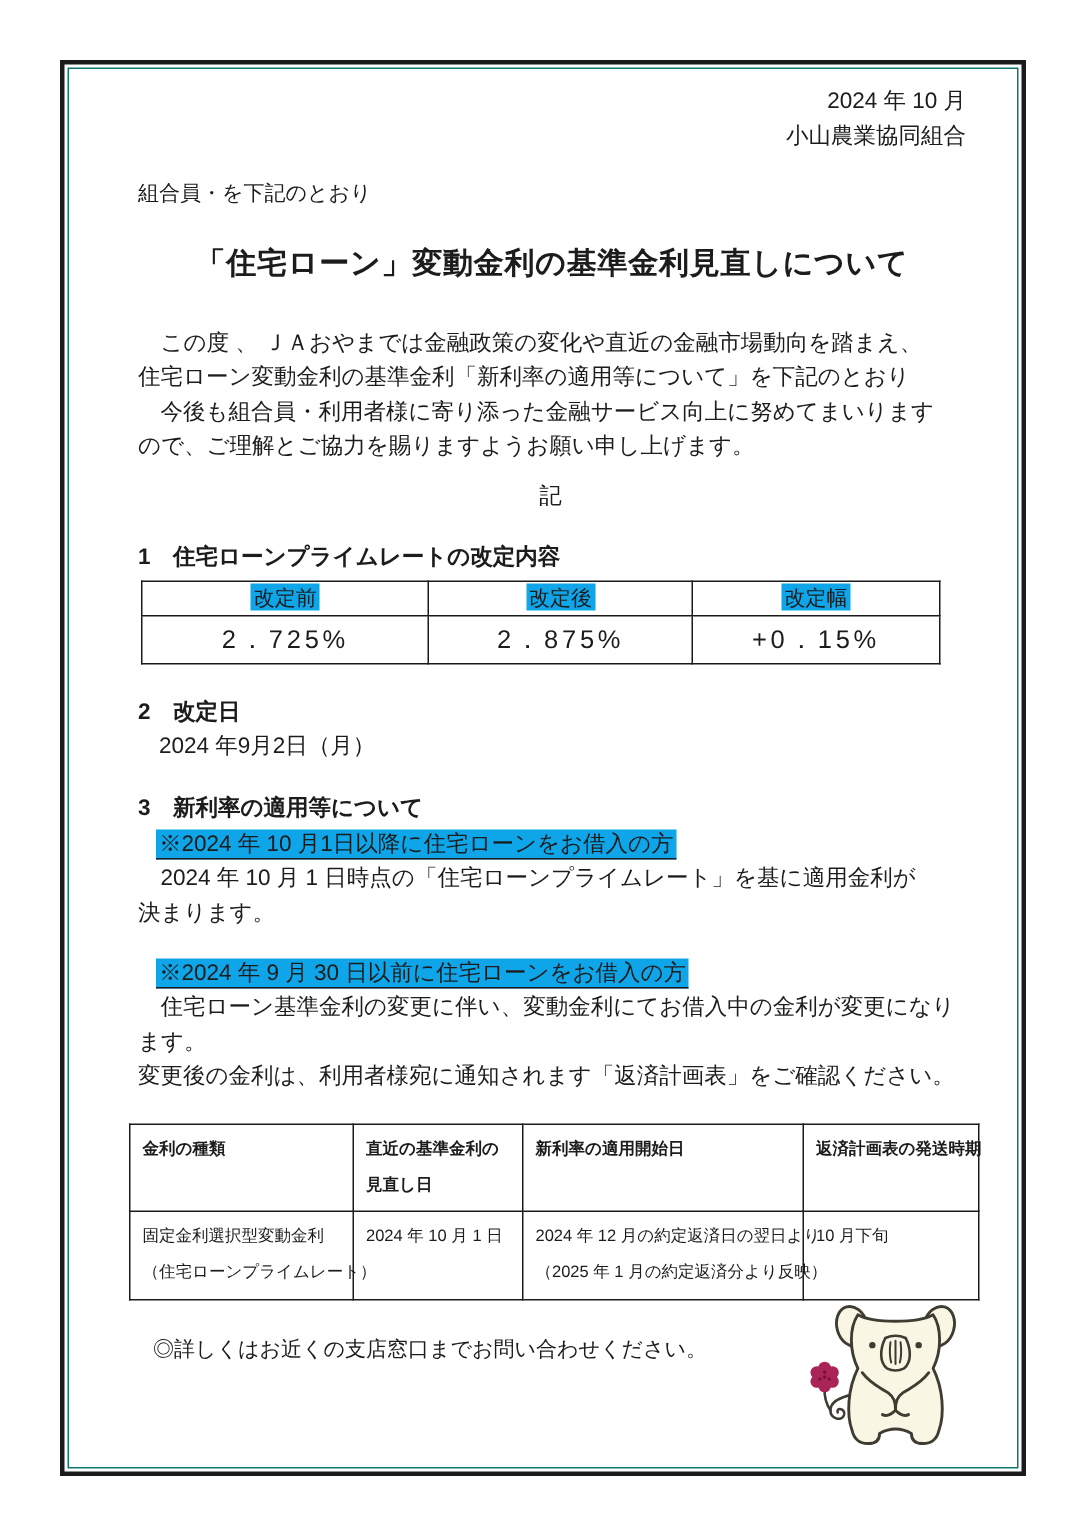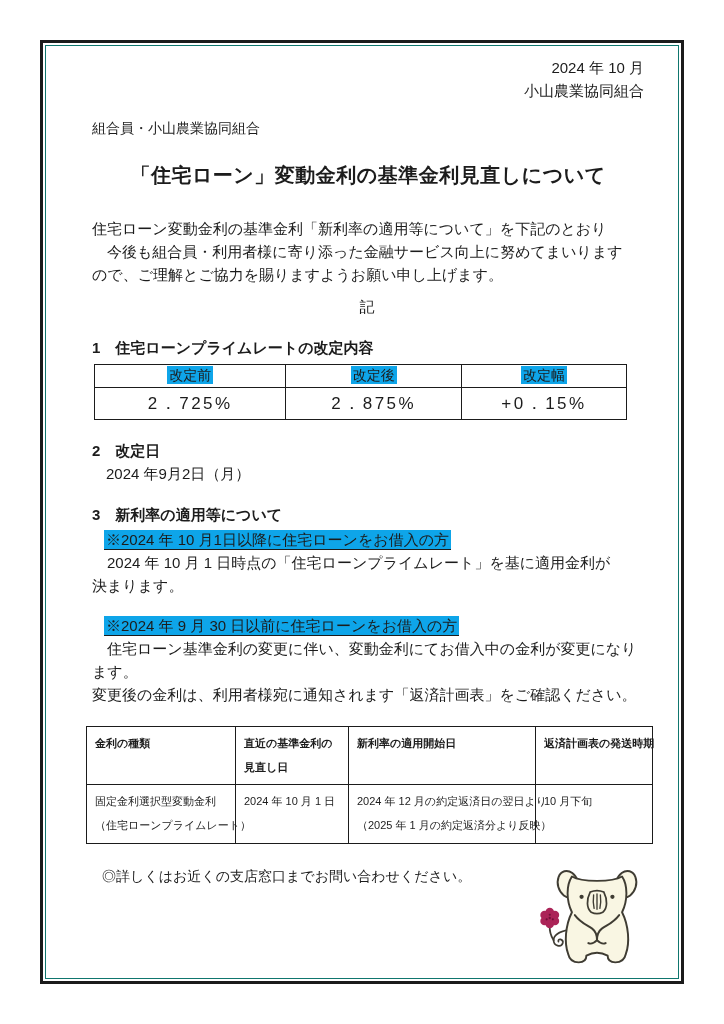--- a/index.html
+++ b/index.html
@@ -101,25 +101,26 @@
 
 <div class="page">
   <div class="frame">
     <div class="frame-inner">
 
       <div class="meta">
         <div>2024 年 10 月</div>
         <div class="org">小山農業協同組合</div>
       </div>
 
-      <div class="salutation">組合員・小山農業協同組合</div>
+      <div class="salutation">組合員・を下記のとおり</div>
 
       <div class="title">「住宅ローン」変動金利の基準金利見直しについて</div>
 
       <div class="intro">
+        <div class="body-line">　この度 、 ＪＡおやまでは金融政策の変化や直近の金融市場動向を踏まえ、</div>
         <div class="body-line">住宅ローン変動金利の基準金利「新利率の適用等について」を下記のとおり</div>
         <div class="body-line">　今後も組合員・利用者様に寄り添った金融サービス向上に努めてまいります</div>
         <div class="body-line">ので、ご理解とご協力を賜りますようお願い申し上げます。</div>
       </div>
 
       <div class="ki">記</div>
 
       <div class="sec-h first">1　住宅ローンプライムレートの改定内容</div>
 
       <table class="rate-table">

